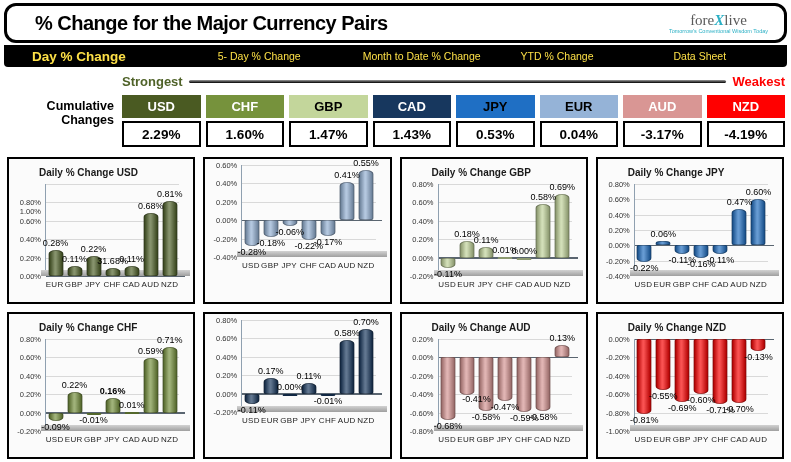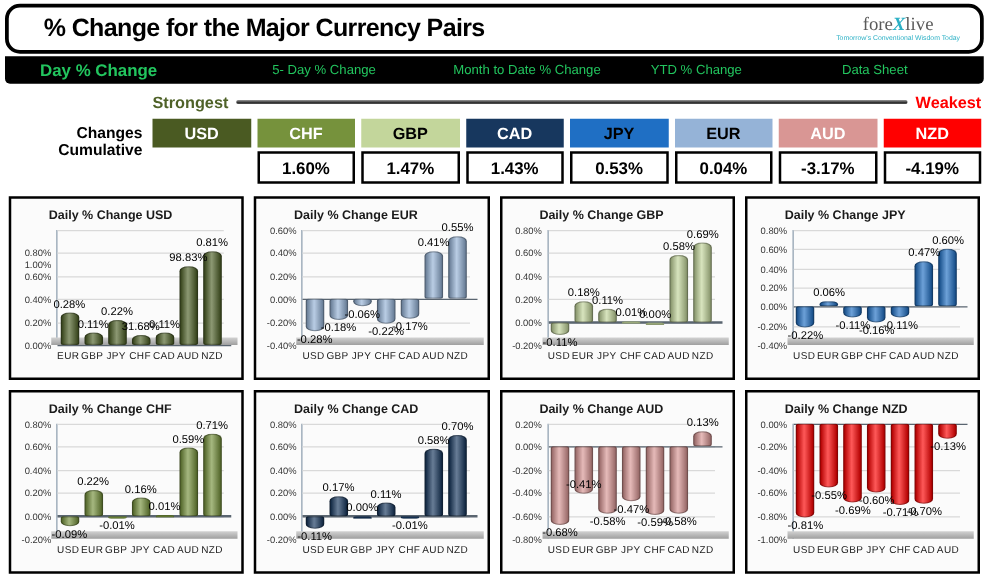--- a/index.html
+++ b/index.html
@@ -12,21 +12,21 @@
     padding:0 10px 0 28px; }
   .header-title { font-size:20px; font-weight:bold; letter-spacing:-0.5px; color:#000; }
   .logo { text-align:center; line-height:1; padding-right:6px; }
   .logo-word { font-family:"Liberation Serif", serif; font-size:15px; color:#5a5a5a; }
   .logo-x { color:#2bb0c5; font-weight:bold; font-style:italic; }
   .logo-tagline { font-size:5.5px; color:#2bb0c5; margin-top:1px; }
 
   
   .tabbar { margin:2px 4px 0 4px; height:22px; background:#000; border-radius:0 0 4px 4px;
     display:flex; align-items:center; color:#fff; }
-  .tab { font-size:10.5px; color:#22c55e; white-space:nowrap; cursor:pointer; }
+  .tab { font-size:10.5px; color:#fde047; white-space:nowrap; cursor:pointer; }
   .tab.active { font-size:13.5px; font-weight:bold; }
   .t0{margin-left:28px;} .t1{margin-left:92px;} .t2{margin-left:62px;}
   .t3{margin-left:40px;} .t4{margin-left:80px;}
 
   
   .ranking { display:flex; padding:6px 6px 4px 6px; height:88px; }
   .rank-left { width:116px; text-align:right; padding-right:8px; }
   .rank-time { font-size:12px; font-weight:bold; margin-top:4px; }
   .rank-cum { font-size:12.5px; font-weight:bold; line-height:1.15; margin-top:26px; }
   .rank-right { flex:1; }
@@ -79,33 +79,34 @@
     <div class="tab t0 active">Day % Change</div>
     <div class="tab t1">5- Day % Change</div>
     <div class="tab t2">Month to Date % Change</div>
     <div class="tab t3">YTD % Change</div>
     <div class="tab t4">Data Sheet</div>
   </div>
 
 <div class="ranking">
   <div class="rank-left">
     <div class="rank-cum">
+      <div>Cumulative</div>
       <div>Changes</div>
-      <div>Cumulative</div>
     </div>
   </div>
   <div class="rank-right">
     <div class="sw-row">
       <span class="sw-strong">Strongest</span>
       <div class="sw-line"></div>
       <span class="sw-weak">Weakest</span>
     </div>
     <div class="boxes">
         <div class="cbox">
           <div class="cbox-label" style="background: rgb(74, 90, 34); color: rgb(255, 255, 255);">USD</div>
+          <div class="cbox-value">2.29%</div>
         </div>
         <div class="cbox">
           <div class="cbox-label" style="background: rgb(118, 146, 60); color: rgb(255, 255, 255);">CHF</div>
           <div class="cbox-value">1.60%</div>
         </div>
         <div class="cbox">
           <div class="cbox-label" style="background: rgb(195, 214, 155); color: rgb(0, 0, 0);">GBP</div>
           <div class="cbox-value">1.47%</div>
         </div>
         <div class="cbox">
@@ -156,37 +157,36 @@
           <div class="dlabel" style="left: 7.14286%; top: 54.24px;">0.28%</div>
           <div class="bar pos" style="left: 21.4286%; top: 81.88px; height: 10.12px; background: linear-gradient(90deg, rgba(0, 0, 0, 0.3), rgba(255, 255, 255, 0.35) 45%, rgba(0, 0, 0, 0.3)), rgb(79, 98, 40);"></div>
           <div class="dlabel" style="left: 21.4286%; top: 69.88px;">0.11%</div>
           <div class="bar pos" style="left: 35.7143%; top: 71.76px; height: 20.24px; background: linear-gradient(90deg, rgba(0, 0, 0, 0.3), rgba(255, 255, 255, 0.35) 45%, rgba(0, 0, 0, 0.3)), rgb(79, 98, 40);"></div>
           <div class="dlabel" style="left: 35.7143%; top: 59.76px;">0.22%</div>
           <div class="bar pos" style="left: 50%; top: 83.72px; height: 8.28px; background: linear-gradient(90deg, rgba(0, 0, 0, 0.3), rgba(255, 255, 255, 0.35) 45%, rgba(0, 0, 0, 0.3)), rgb(79, 98, 40);"></div>
           <div class="dlabel" style="left: 50%; top: 71.72px;">31.68%</div>
           <div class="bar pos" style="left: 64.2857%; top: 81.88px; height: 10.12px; background: linear-gradient(90deg, rgba(0, 0, 0, 0.3), rgba(255, 255, 255, 0.35) 45%, rgba(0, 0, 0, 0.3)), rgb(79, 98, 40);"></div>
           <div class="dlabel" style="left: 64.2857%; top: 69.88px;">0.11%</div>
           <div class="bar pos" style="left: 78.5714%; top: 29.44px; height: 62.56px; background: linear-gradient(90deg, rgba(0, 0, 0, 0.3), rgba(255, 255, 255, 0.35) 45%, rgba(0, 0, 0, 0.3)), rgb(79, 98, 40);"></div>
-          <div class="dlabel" style="left: 78.5714%; top: 17.44px;">98.83%</div>
+          <div class="dlabel" style="left: 78.5714%; top: 17.44px;">0.68%</div>
           <div class="bar pos" style="left: 92.8571%; top: 17.48px; height: 74.52px; background: linear-gradient(90deg, rgba(0, 0, 0, 0.3), rgba(255, 255, 255, 0.35) 45%, rgba(0, 0, 0, 0.3)), rgb(79, 98, 40);"></div>
           <div class="dlabel" style="left: 92.8571%; top: 5.48px;">0.81%</div>
         </div>
       </div>
       <div class="xaxis">
         <div class="xcat">EUR</div>
         <div class="xcat">GBP</div>
         <div class="xcat">JPY</div>
         <div class="xcat">CHF</div>
         <div class="xcat">CAD</div>
         <div class="xcat">AUD</div>
         <div class="xcat">NZD</div>
       </div>
     </div>
     <div class="panel">
-      <div class="chart-title">Daily % Change EUR</div>
       <div class="chart-body">
         <div class="yaxis">
           <div class="ytick" style="top: -4px;">0.60%</div>
           <div class="ytick" style="top: 14.4px;">0.40%</div>
           <div class="ytick" style="top: 32.8px;">0.20%</div>
           <div class="ytick" style="top: 51.2px;">0.00%</div>
           <div class="ytick" style="top: 69.6px;">-0.20%</div>
           <div class="ytick" style="top: 88px;">-0.40%</div>
         </div>
         <div class="plot">
@@ -334,41 +334,40 @@
           <div class="gridline" style="top: 73.6px;"></div>
           <div class="floor"></div>
           <div class="zeroline" style="top: 73.1px;"></div>
           <div class="bar neg" style="left: 7.14286%; top: 73.6px; height: 8.28px; background: linear-gradient(90deg, rgba(0, 0, 0, 0.3), rgba(255, 255, 255, 0.35) 45%, rgba(0, 0, 0, 0.3)), rgb(118, 146, 60);"></div>
           <div class="dlabel" style="left: 7.14286%; top: 82.88px;">-0.09%</div>
           <div class="bar pos" style="left: 21.4286%; top: 53.36px; height: 20.24px; background: linear-gradient(90deg, rgba(0, 0, 0, 0.3), rgba(255, 255, 255, 0.35) 45%, rgba(0, 0, 0, 0.3)), rgb(118, 146, 60);"></div>
           <div class="dlabel" style="left: 21.4286%; top: 41.36px;">0.22%</div>
           <div class="bar neg" style="left: 35.7143%; top: 73.6px; height: 1.5px; background: linear-gradient(90deg, rgba(0, 0, 0, 0.3), rgba(255, 255, 255, 0.35) 45%, rgba(0, 0, 0, 0.3)), rgb(118, 146, 60);"></div>
           <div class="dlabel" style="left: 35.7143%; top: 75.52px;">-0.01%</div>
           <div class="bar pos" style="left: 50%; top: 58.88px; height: 14.72px; background: linear-gradient(90deg, rgba(0, 0, 0, 0.3), rgba(255, 255, 255, 0.35) 45%, rgba(0, 0, 0, 0.3)), rgb(118, 146, 60);"></div>
-          <div class="dlabel" style="left: 50%; top: 46.88px;">0.16%</div>
+          <div class="dlabel" style="left: 50%; top: 46.88px; font-weight: bold;">0.16%</div>
           <div class="bar pos" style="left: 64.2857%; top: 72.68px; height: 1.5px; background: linear-gradient(90deg, rgba(0, 0, 0, 0.3), rgba(255, 255, 255, 0.35) 45%, rgba(0, 0, 0, 0.3)), rgb(118, 146, 60);"></div>
           <div class="dlabel" style="left: 64.2857%; top: 60.68px;">0.01%</div>
           <div class="bar pos" style="left: 78.5714%; top: 19.32px; height: 54.28px; background: linear-gradient(90deg, rgba(0, 0, 0, 0.3), rgba(255, 255, 255, 0.35) 45%, rgba(0, 0, 0, 0.3)), rgb(118, 146, 60);"></div>
           <div class="dlabel" style="left: 78.5714%; top: 7.32px;">0.59%</div>
           <div class="bar pos" style="left: 92.8571%; top: 8.28px; height: 65.32px; background: linear-gradient(90deg, rgba(0, 0, 0, 0.3), rgba(255, 255, 255, 0.35) 45%, rgba(0, 0, 0, 0.3)), rgb(118, 146, 60);"></div>
           <div class="dlabel" style="left: 92.8571%; top: -3.72px;">0.71%</div>
         </div>
       </div>
       <div class="xaxis">
         <div class="xcat">USD</div>
         <div class="xcat">EUR</div>
         <div class="xcat">GBP</div>
         <div class="xcat">JPY</div>
         <div class="xcat">CAD</div>
         <div class="xcat">AUD</div>
         <div class="xcat">NZD</div>
       </div>
     </div>
     <div class="panel">
-      <div class="chart-title">Daily % Change CAD</div>
       <div class="chart-body">
         <div class="yaxis">
           <div class="ytick" style="top: -4px;">0.80%</div>
           <div class="ytick" style="top: 14.4px;">0.60%</div>
           <div class="ytick" style="top: 32.8px;">0.40%</div>
           <div class="ytick" style="top: 51.2px;">0.20%</div>
           <div class="ytick" style="top: 69.6px;">0.00%</div>
           <div class="ytick" style="top: 88px;">-0.20%</div>
         </div>
         <div class="plot">
@@ -420,21 +419,21 @@
           <div class="gridline" style="top: 0px;"></div>
           <div class="gridline" style="top: 18.4px;"></div>
           <div class="gridline" style="top: 36.8px;"></div>
           <div class="gridline" style="top: 55.2px;"></div>
           <div class="gridline" style="top: 73.6px;"></div>
           <div class="floor"></div>
           <div class="zeroline" style="top: 17.9px;"></div>
           <div class="bar neg" style="left: 7.14286%; top: 18.4px; height: 62.56px; background: linear-gradient(90deg, rgba(0, 0, 0, 0.3), rgba(255, 255, 255, 0.35) 45%, rgba(0, 0, 0, 0.3)), rgb(217, 150, 148);"></div>
           <div class="dlabel" style="left: 7.14286%; top: 81.96px;">-0.68%</div>
           <div class="bar neg" style="left: 21.4286%; top: 18.4px; height: 37.72px; background: linear-gradient(90deg, rgba(0, 0, 0, 0.3), rgba(255, 255, 255, 0.35) 45%, rgba(0, 0, 0, 0.3)), rgb(217, 150, 148);"></div>
-          <div class="dlabel" style="left: 21.4286%; top: 43px;">-0.41%</div>
+          <div class="dlabel" style="left: 21.4286%; top: 55px; padding-left: 19px;">-0.41%</div>
           <div class="bar neg" style="left: 35.7143%; top: 18.4px; height: 53.36px; background: linear-gradient(90deg, rgba(0, 0, 0, 0.3), rgba(255, 255, 255, 0.35) 45%, rgba(0, 0, 0, 0.3)), rgb(217, 150, 148);"></div>
           <div class="dlabel" style="left: 35.7143%; top: 72.76px;">-0.58%</div>
           <div class="bar neg" style="left: 50%; top: 18.4px; height: 43.24px; background: linear-gradient(90deg, rgba(0, 0, 0, 0.3), rgba(255, 255, 255, 0.35) 45%, rgba(0, 0, 0, 0.3)), rgb(217, 150, 148);"></div>
           <div class="dlabel" style="left: 50%; top: 62.64px;">-0.47%</div>
           <div class="bar neg" style="left: 64.2857%; top: 18.4px; height: 54.28px; background: linear-gradient(90deg, rgba(0, 0, 0, 0.3), rgba(255, 255, 255, 0.35) 45%, rgba(0, 0, 0, 0.3)), rgb(217, 150, 148);"></div>
           <div class="dlabel" style="left: 64.2857%; top: 73.68px;">-0.59%</div>
           <div class="bar neg" style="left: 78.5714%; top: 18.4px; height: 53.36px; background: linear-gradient(90deg, rgba(0, 0, 0, 0.3), rgba(255, 255, 255, 0.35) 45%, rgba(0, 0, 0, 0.3)), rgb(217, 150, 148);"></div>
           <div class="dlabel" style="left: 78.5714%; top: 72.76px;">-0.58%</div>
           <div class="bar pos" style="left: 92.8571%; top: 6.44px; height: 11.96px; background: linear-gradient(90deg, rgba(0, 0, 0, 0.3), rgba(255, 255, 255, 0.35) 45%, rgba(0, 0, 0, 0.3)), rgb(217, 150, 148);"></div>
           <div class="dlabel" style="left: 92.8571%; top: -5.56px;">0.13%</div>

